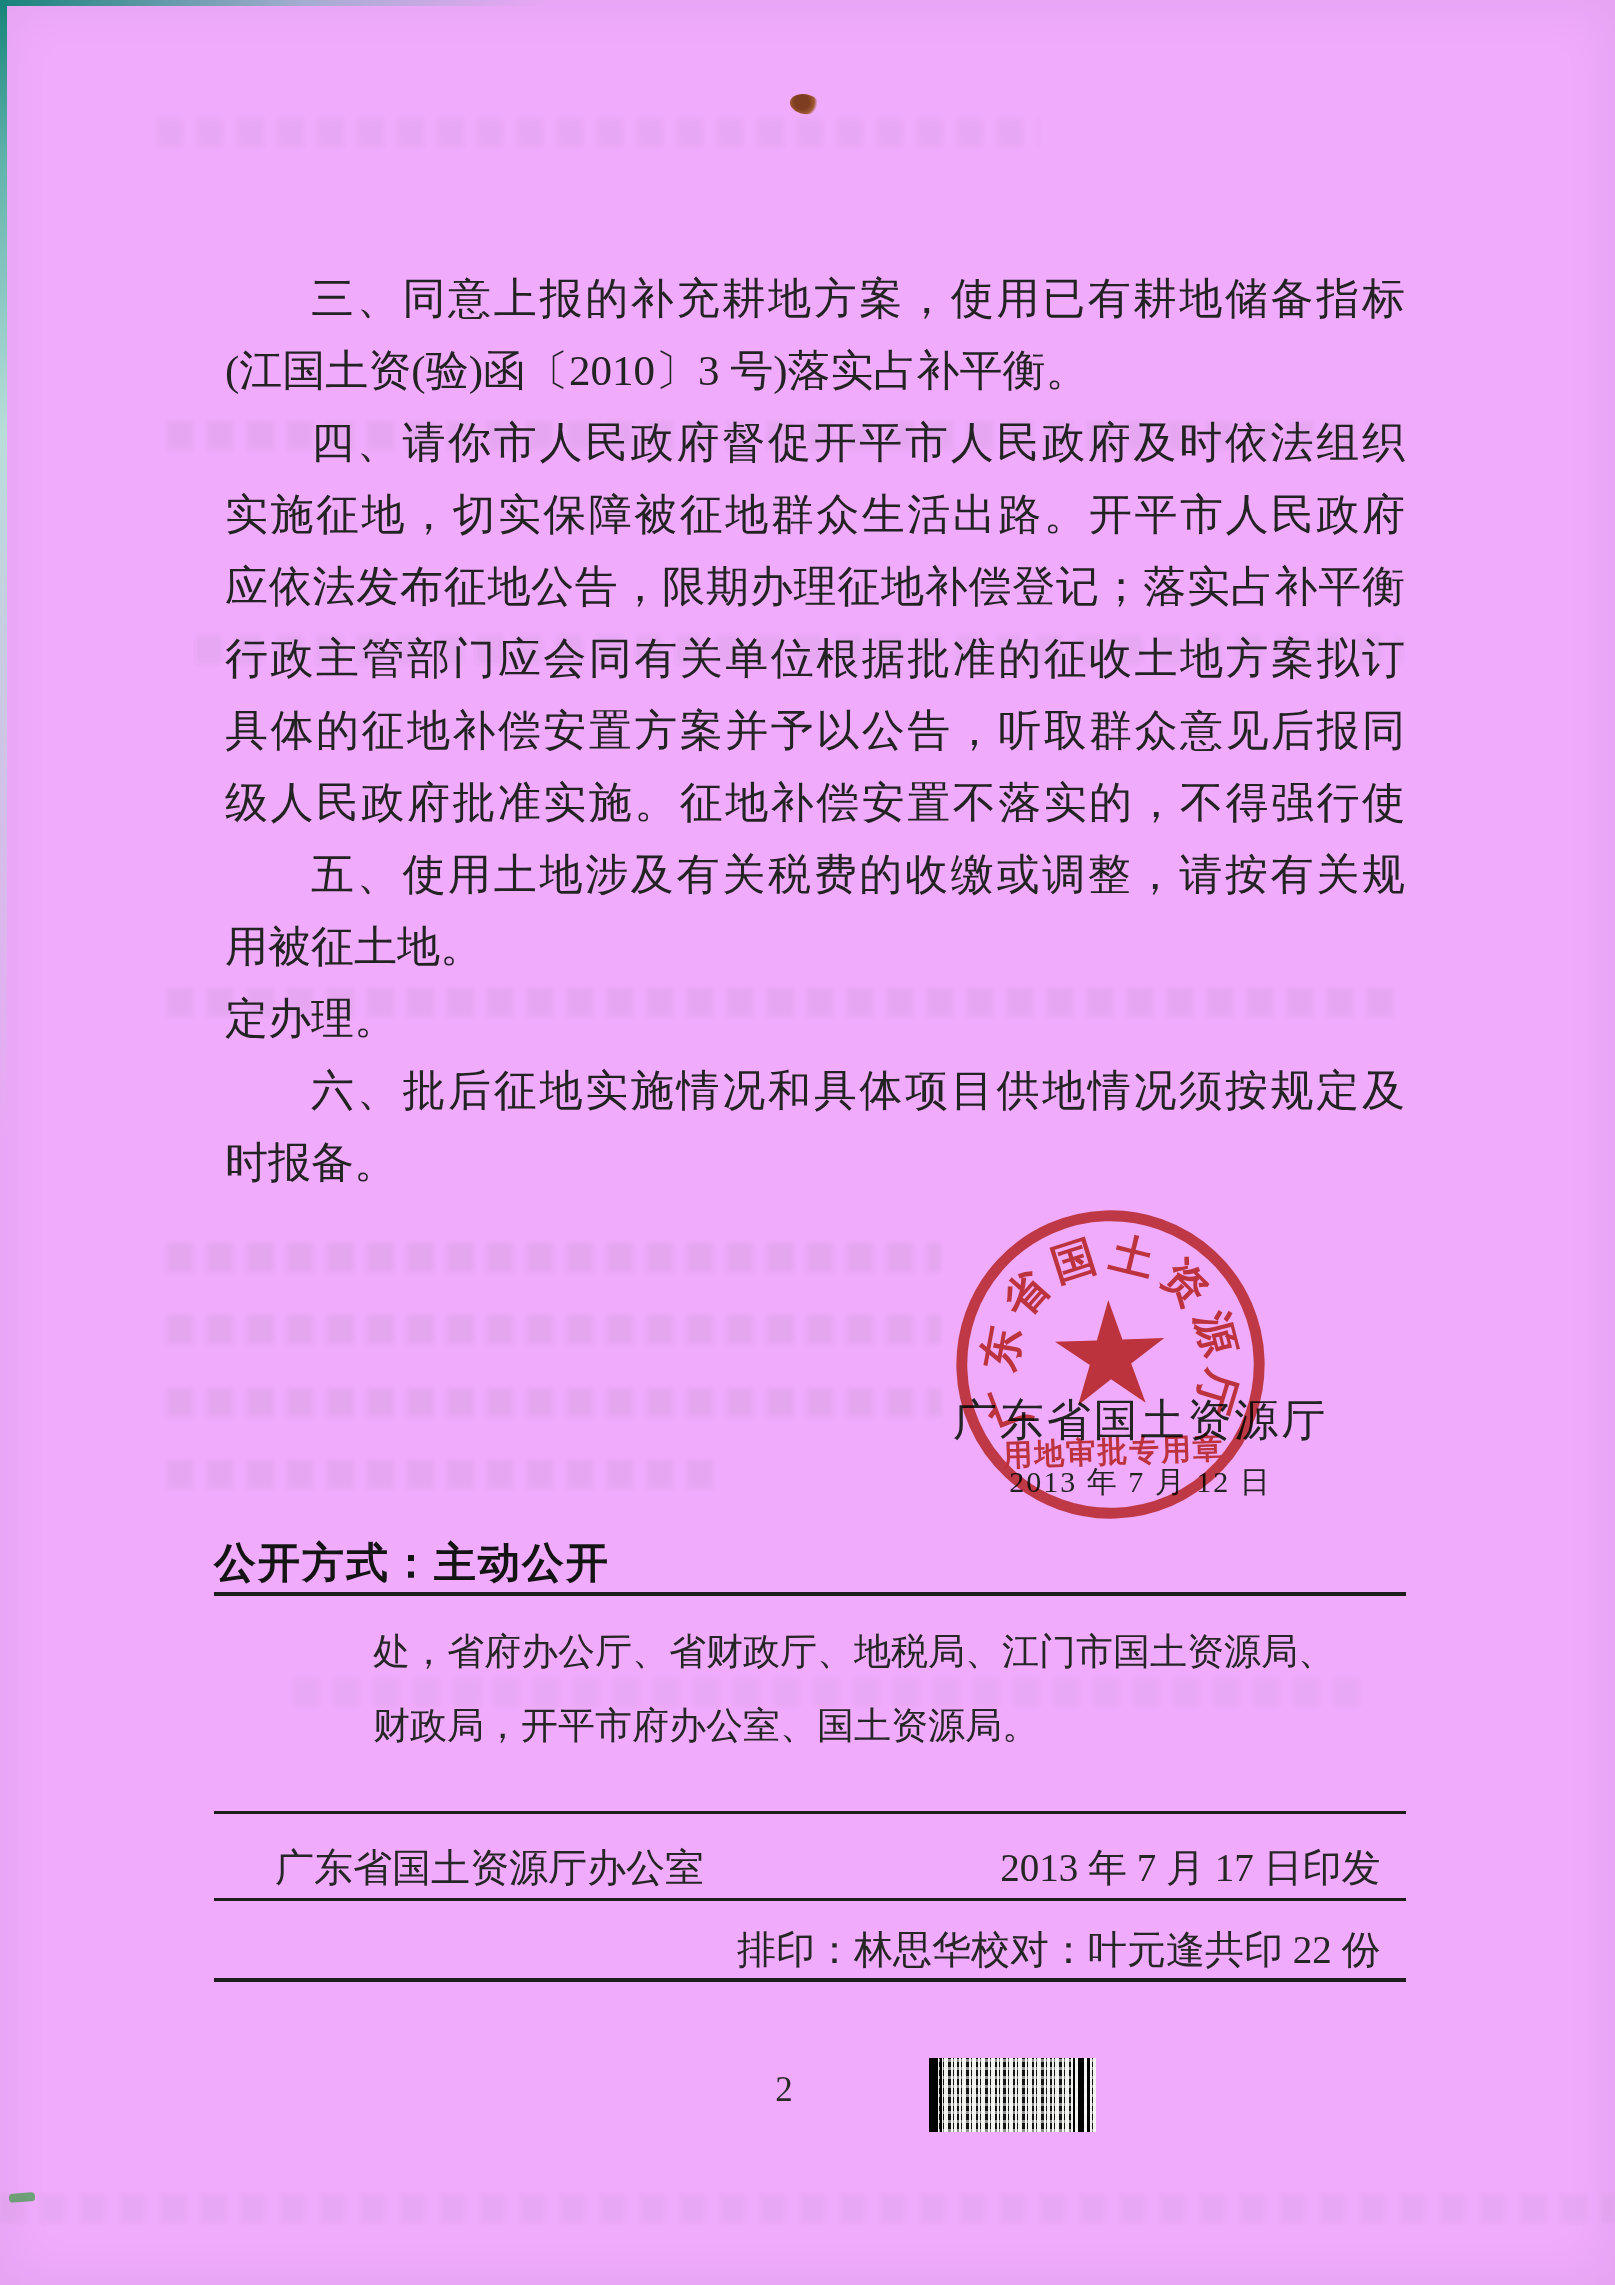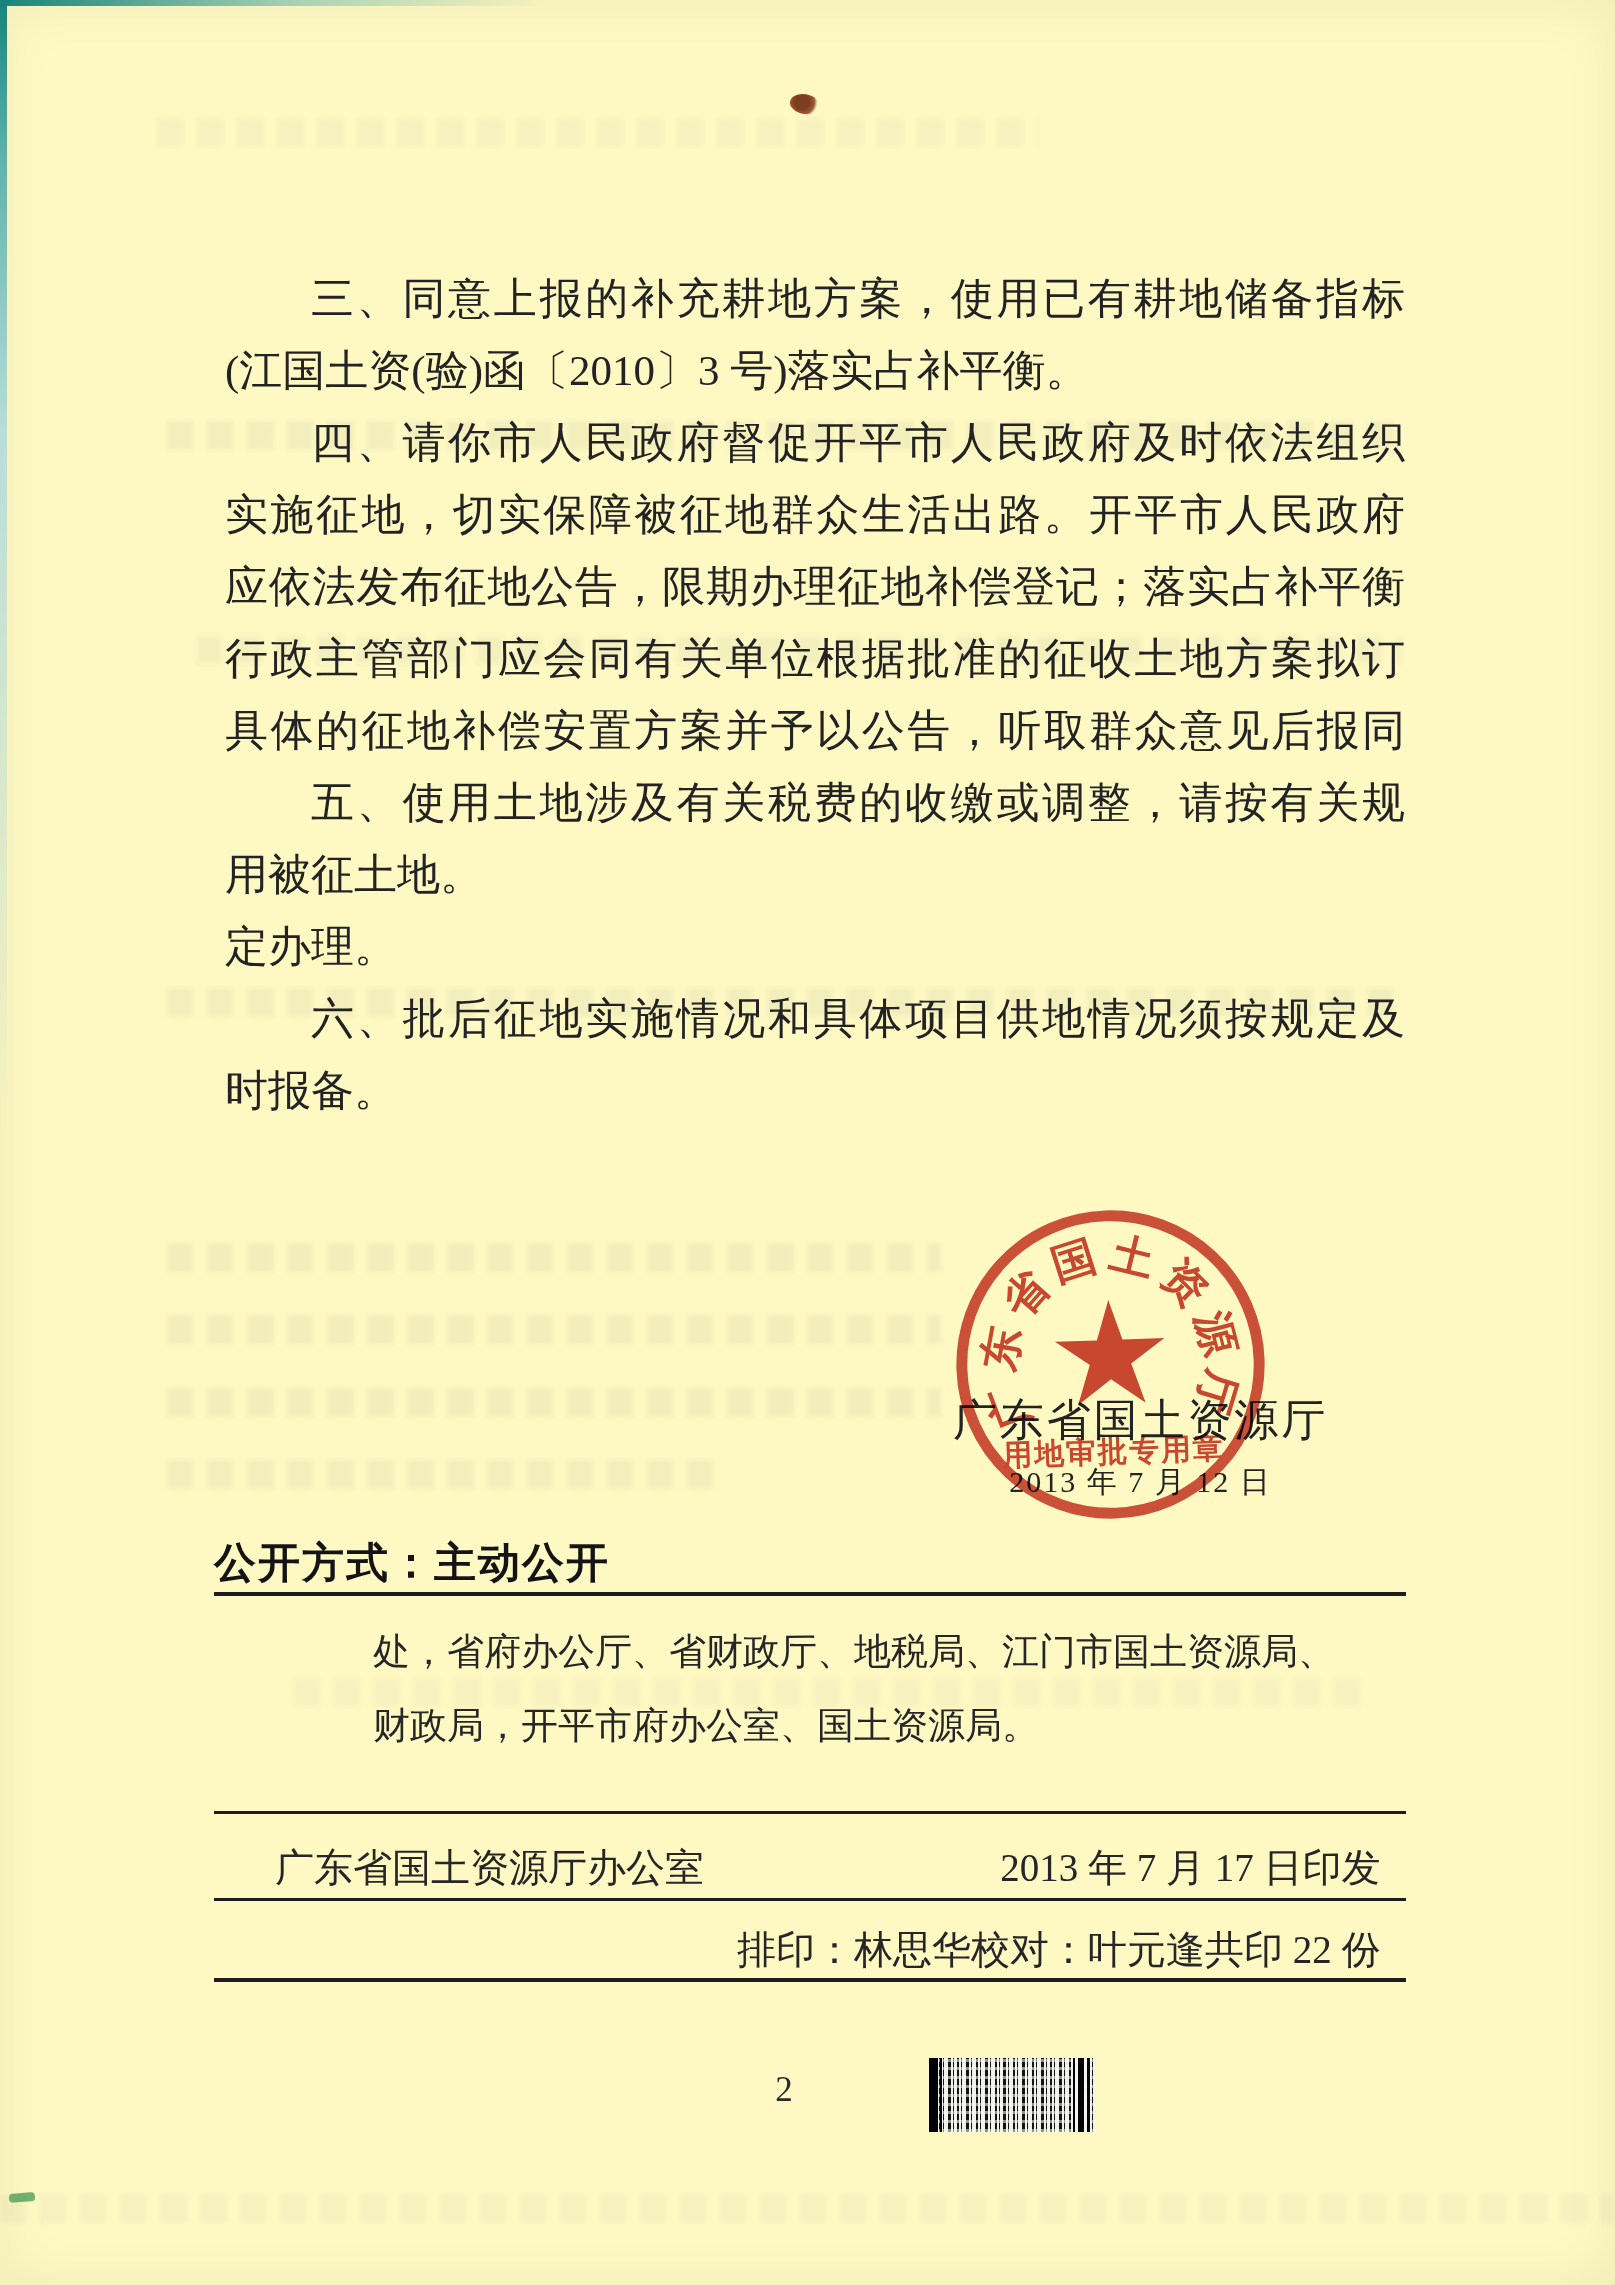--- a/index.html
+++ b/index.html
@@ -1,19 +1,19 @@
 <!DOCTYPE html>
 <html><head>
 <meta charset="utf-8">
 <style>
   html,body{margin:0;padding:0;background:#9a9a9a;}
   .page{
     position:relative;
     width:1615px;height:2286px;
-    background:#fef9c3;
+    background:#f0abfc;
     overflow:hidden;
     font-family:"Liberation Serif","DejaVu Serif",serif;
     color:#232323;
     box-shadow:inset 0 0 59px rgba(0,0,0,.06);
   }
   
   .edge-left{position:absolute;left:0;top:0;width:6.9px;height:1137px;
     background:linear-gradient(180deg,#17837a 0%,#5fb3ab 14%,#b9ddd9 38%,rgba(185,221,217,0) 100%);}
   .edge-top{position:absolute;left:0;top:0;width:549px;height:5.9px;
     background:linear-gradient(90deg,#17837a 0%,rgba(95,179,171,.5) 55%,rgba(95,179,171,0) 100%);}
@@ -79,20 +79,21 @@
   <div class="ghost" style="left:0px;top:2194px;width:1615px;opacity:.35;"></div>
 
   <div class="body-block">
     <div class="bl ind">三、同意上报的补充耕地方案，使用已有耕地储备指标</div>
     <div class="bl endl">(江国土资(验)函〔2010〕3 号)落实占补平衡。</div>
     <div class="bl ind">四、请你市人民政府督促开平市人民政府及时依法组织</div>
     <div class="bl">实施征地，切实保障被征地群众生活出路。开平市人民政府</div>
     <div class="bl">应依法发布征地公告，限期办理征地补偿登记；落实占补平衡</div>
     <div class="bl">行政主管部门应会同有关单位根据批准的征收土地方案拟订</div>
     <div class="bl">具体的征地补偿安置方案并予以公告，听取群众意见后报同</div>
+    <div class="bl">级人民政府批准实施。征地补偿安置不落实的，不得强行使</div>
     <div class="bl ind">五、使用土地涉及有关税费的收缴或调整，请按有关规</div>
     <div class="bl endl">用被征土地。</div>
     <div class="bl endl">定办理。</div>
     <div class="bl ind">六、批后征地实施情况和具体项目供地情况须按规定及</div>
     <div class="bl endl">时报备。</div>
   </div>
 
   <div class="sign-block">
     <div class="sign-agency">广东省国土资源厅</div>
     <div class="sign-date">2013 年 7 月 12 日</div>

